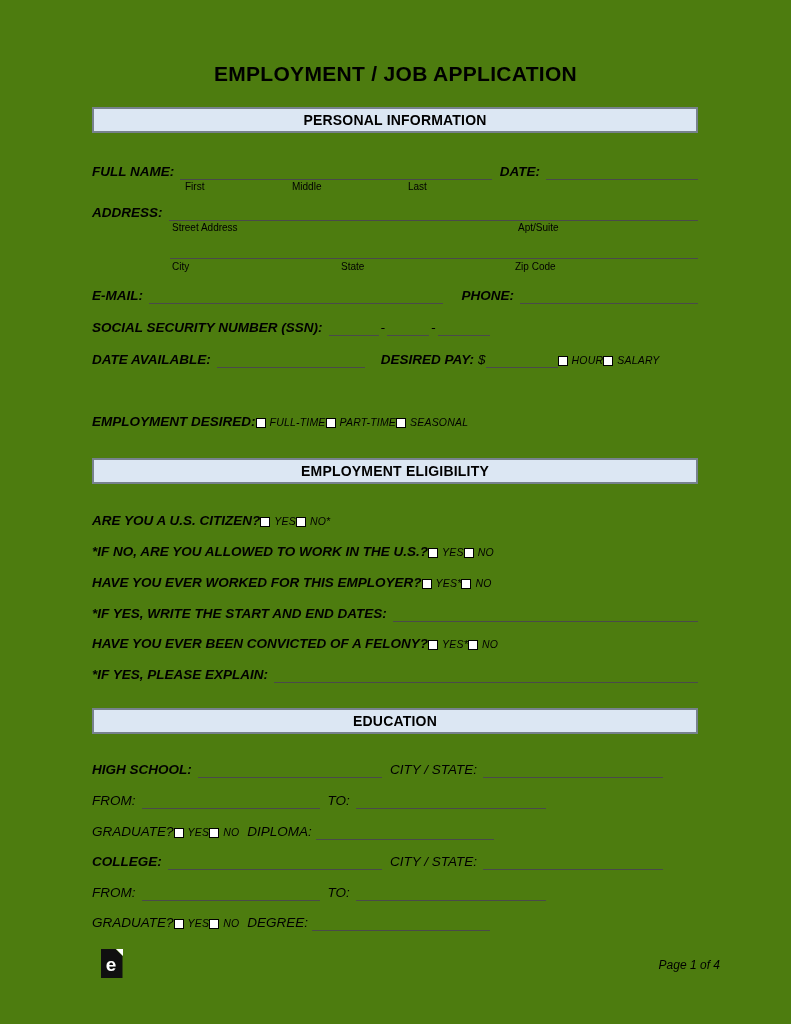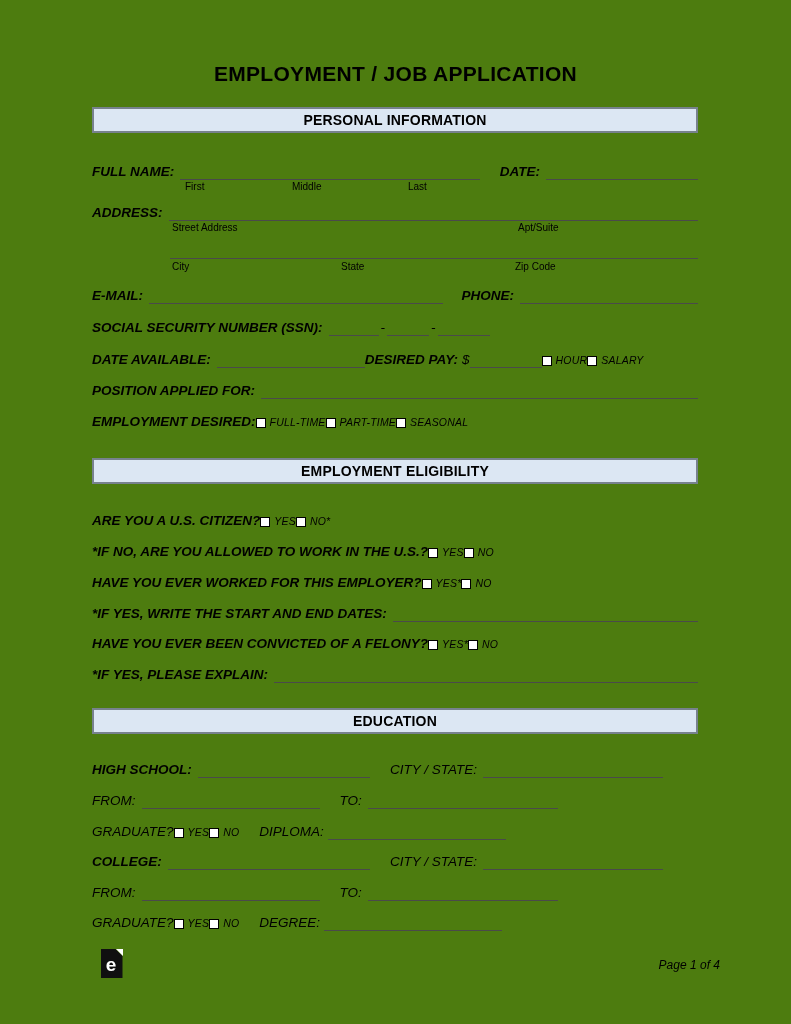--- a/index.html
+++ b/index.html
@@ -18,22 +18,22 @@
   }
   .row{
     position:absolute;left:92px;right:93px;display:flex;align-items:flex-end;
     font-size:13.5px;line-height:16px;white-space:nowrap;font-style:italic;
   }
   .lb{font-weight:bold;}
   .rlb{font-weight:normal;}
   .line{display:inline-block;height:15px;border-bottom:1.4px solid #4a4a4a;}
   .flex{flex:1 1 auto;min-width:20px;}
   .w50{width:50px}.w42{width:42px}.w52{width:52px}.w72{width:72px}
-  .w148{width:148px}.w152{width:152px}.w178{width:178px}.w180{width:180px}.w190{width:190px}.ml4{margin-left:4px}.ml8{margin-left:20px}
-  .ml10{margin-left:10px}.ml12{margin-left:0}.ml18{margin-left:18px}
+  .w148{width:148px}.w152{width:152px}.w178{width:178px}.w180{width:180px}.w190{width:190px}.ml4{margin-left:4px}.ml8{margin-left:8px}
+  .ml10{margin-left:10px}.ml12{margin-left:16px}.ml18{margin-left:18px}
   .mr4{margin-right:4px}.mr6{margin-right:6px}
   .cb{
     display:inline-block;width:10px;height:10px;box-sizing:border-box;
     border:1.4px solid #000;background:#fff;margin:0 4px 2px 0;flex:0 0 auto;
   }
   .opt{font-size:10.5px;line-height:15px;letter-spacing:.2px;}
   .sep{margin:0 2px;}
   .subrow{position:absolute;left:92px;right:93px;height:13px;font-size:10px;line-height:12px;}
   .subrow span{position:absolute;top:0;}
   .pagenum{position:absolute;top:958px;right:71px;font-size:12px;line-height:15px;font-style:italic;}
@@ -100,24 +100,20 @@
     <span class="line w148"></span>
     <span class="lb ml12">DESIRED PAY:</span>
     <span class="ml4">$</span>
     <span class="line w72"></span>
     <span class="cb ml10"></span>
     <span class="opt">HOUR</span>
     <span class="cb ml8"></span>
     <span class="opt">SALARY</span>
   </div>
 
-  <div class="row" style="top:383px">
-    <span class="lb mr6">POSITION APPLIED FOR:</span>
-    <span class="line flex"></span>
-  </div>
 
   <div class="row" style="top:414px">
     <span class="lb">EMPLOYMENT DESIRED:</span>
     <span class="cb ml10"></span>
     <span class="opt">FULL-TIME</span>
     <span class="cb ml8"></span>
     <span class="opt">PART-TIME</span>
     <span class="cb ml8"></span>
     <span class="opt">SEASONAL</span>
   </div>

